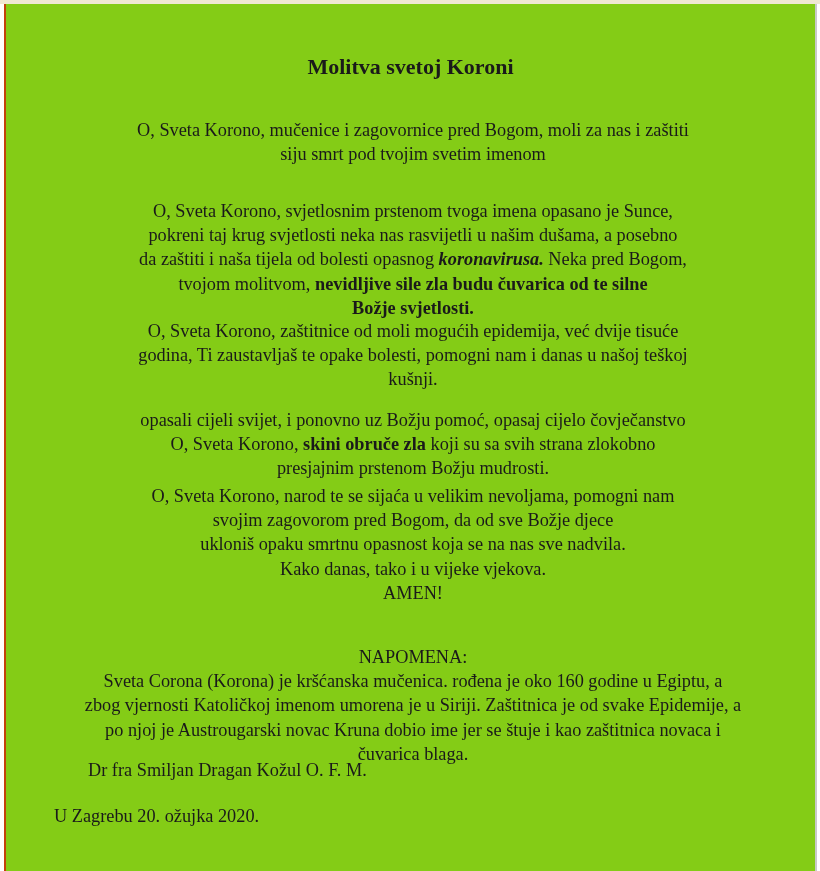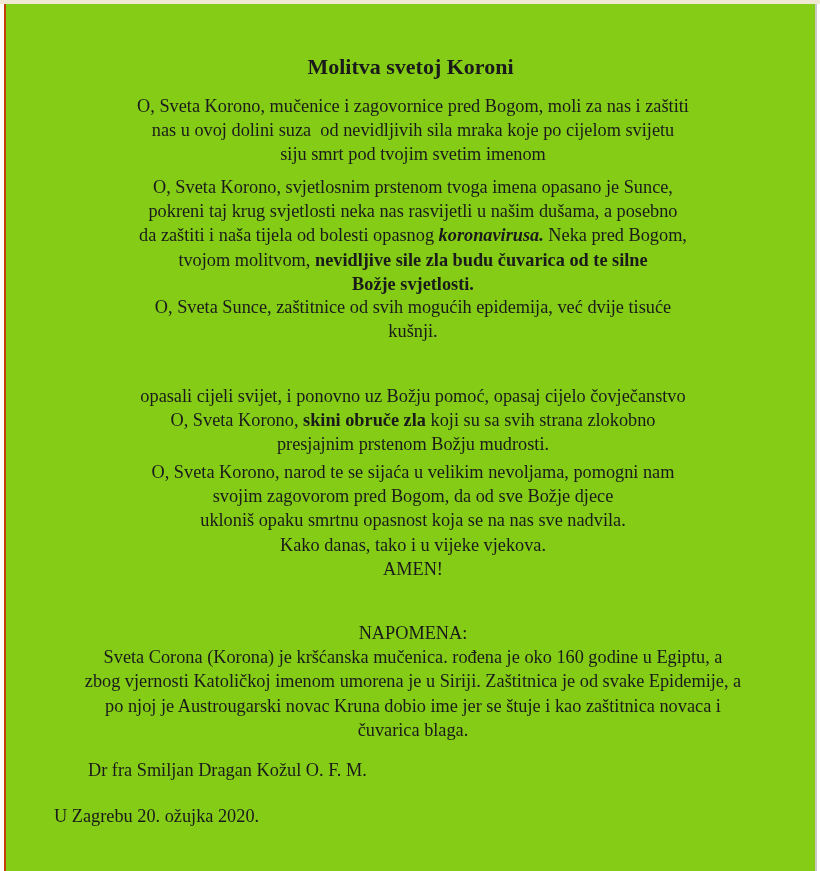--- a/index.html
+++ b/index.html
@@ -22,21 +22,21 @@
   }
   .content {
     position: absolute; left: 0; top: 0; width: 809px;
   }
   .title {
     position: absolute; left: 0; width: 809px; top: 50px;
     text-align: center; font-weight: bold; font-size: 22px; line-height: 26px;
   }
   .para {
     position: absolute; left: 0; width: 814px;
-    text-align: center; font-size: 18.3px; line-height: 24.2px;
+    text-align: center; font-size: 18.3px; line-height: 24.2px; margin-top: 24px;
   }
   .para .line { display: block; white-space: pre; }
   .b { font-weight: bold; }
   .bi { font-weight: bold; font-style: italic; }
   .p1 { top: 90px; }
   .p2 { top: 171px; }
   .p3 { top: 291px; }
   .p4 { top: 380px; }
   .p5 { top: 456px; }
   .note { top: 617px; }
@@ -49,32 +49,32 @@
 </head>
 <body>
 
 <div class="topstrip"></div>
 <div class="page">
   <div class="content">
     <div class="title">Molitva svetoj Koroni</div>
 
     <div class="para p1">
         <span class="line"><span>O, Sveta Korono, mučenice i zagovornice pred Bogom, moli za nas i zaštiti</span></span>
-        <span class="line"><span>nas u ovoj dolini suza  od nevidljivih sila mraka koje po cijelom svijetu</span></span>
         <span class="line"><span>siju smrt pod tvojim svetim imenom</span></span>
       </div>
     <div class="para p2">
         <span class="line"><span>O, Sveta Korono, svjetlosnim prstenom tvoga imena opasano je Sunce,</span></span>
         <span class="line"><span>pokreni taj krug svjetlosti neka nas rasvijetli u našim dušama, a posebno</span></span>
         <span class="line"><span>da zaštiti i naša tijela od bolesti opasnog </span><span class="bi">koronavirusa.</span><span> Neka pred Bogom,</span></span>
         <span class="line"><span>tvojom molitvom, </span><span class="b">nevidljive sile zla budu čuvarica od te silne</span></span>
         <span class="line"><span class="b">Božje svjetlosti.</span></span>
       </div>
     <div class="para p3">
-        <span class="line"><span>O, Sveta Sunce, zaštitnice od svih mogućih epidemija, već dvije tisuće</span></span>
+        <span class="line"><span>O, Sveta Korono, zaštitnice od moli mogućih epidemija, već dvije tisuće</span></span>
+        <span class="line"><span>godina, Ti zaustavljaš te opake bolesti, pomogni nam i danas u našoj teškoj</span></span>
         <span class="line"><span>kušnji.</span></span>
       </div>
     <div class="para p4">
         <span class="line"><span>opasali cijeli svijet, i ponovno uz Božju pomoć, opasaj cijelo čovječanstvo</span></span>
         <span class="line"><span>O, Sveta Korono, </span><span class="b">skini obruče zla</span><span> koji su sa svih strana zlokobno</span></span>
         <span class="line"><span>presjajnim prstenom Božju mudrosti.</span></span>
       </div>
     <div class="para p5">
         <span class="line"><span>O, Sveta Korono, narod te se sijaća u velikim nevoljama, pomogni nam</span></span>
         <span class="line"><span>svojim zagovorom pred Bogom, da od sve Božje djece</span></span>

